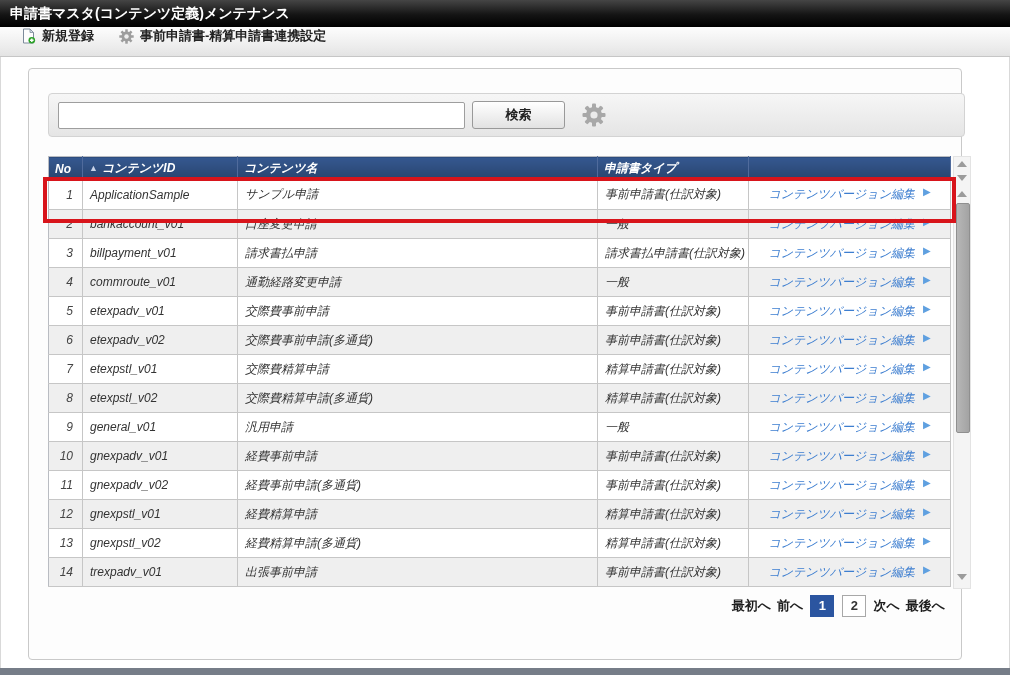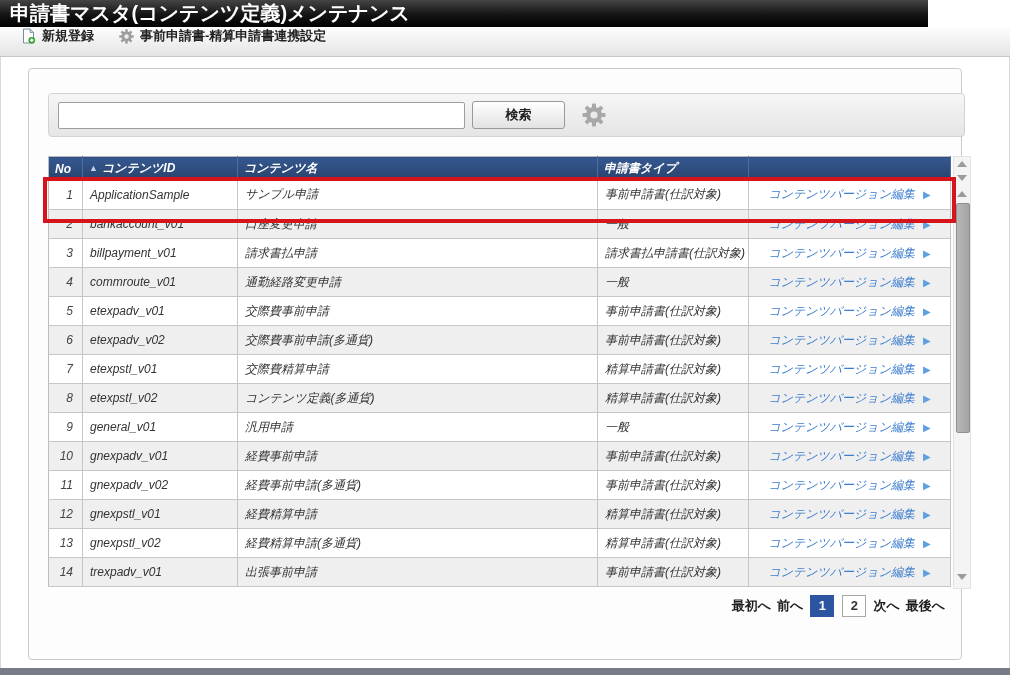--- a/index.html
+++ b/index.html
@@ -2,23 +2,23 @@
 <html><head>
 <meta charset="utf-8">
 <style>
   html,body{margin:0;padding:0;}
   body{
     width:1010px;height:675px;position:relative;background:#fff;
     font-family:"Liberation Sans","DejaVu Sans",sans-serif;overflow:hidden;
   }
   
   #titlebar{
-    position:absolute;left:0;top:0;width:928px;height:27px;box-sizing:border-box;
+    position:absolute;left:0;top:0;width:1010px;height:27px;box-sizing:border-box;
     background:linear-gradient(#454545,#141414 55%,#000);
-    color:#fff;font-size:20px;font-weight:bold;line-height:27px;padding-left:10px;
+    color:#fff;font-size:14px;font-weight:bold;line-height:27px;padding-left:10px;
   }
   
   #toolbar{
     position:absolute;left:0;top:27px;width:1010px;height:30px;box-sizing:border-box;
     background:linear-gradient(#fdfdfd,#ececec 70%,#e3e3e3);
     border-bottom:1px solid #c6c6c6;
     display:flex;align-items:flex-start;padding-left:8px;
   }
   .tb-sep{width:1px;background:#bfbfbf;margin:4px 0;box-shadow:1px 0 0 #fff;}
   .tb-btn{
@@ -70,21 +70,21 @@
   tbody td{
     height:29px;box-sizing:border-box;background:#fff;
     border-bottom:1px solid #c6c6c6;border-right:1px solid #c6c6c6;
     padding:0 7px;white-space:nowrap;overflow:hidden;
   }
   tbody tr:nth-child(even) td{background:#efefef;}
   td.c-no{text-align:right;padding-right:9px;color:#444;}
   td.c-act{text-align:center;}
   .edit-link{
     color:#3d7ed0;text-decoration:none;cursor:pointer;
-    display:inline-flex;align-items:center;gap:8px;
+    display:inline-flex;gap:8px;
   }
   .arrow{color:#5fa0e0;font-size:10px;}
   
   #highlight-box{
     display:none;position:absolute;left:-5px;top:21px;width:913px;height:46px;
     box-sizing:border-box;border:4px solid #d8141b;pointer-events:none;z-index:4;
   }
   
   #vscroll{
     position:absolute;left:905px;top:0;width:18px;height:433px;box-sizing:border-box;
@@ -270,21 +270,21 @@
     <td class="c-act">
       <a class="edit-link">
                 <span>コンテンツバージョン編集</span>
                 <span class="arrow">▶</span>
               </a>
     </td>
   </tr>
           <tr>
     <td class="c-no">8</td>
     <td class="c-id">etexpstl_v02</td>
-    <td class="c-name">コンテンツ定義(多通貨)</td>
+    <td class="c-name">交際費精算申請(多通貨)</td>
     <td class="c-type">精算申請書(仕訳対象)</td>
     <td class="c-act">
       <a class="edit-link">
                 <span>コンテンツバージョン編集</span>
                 <span class="arrow">▶</span>
               </a>
     </td>
   </tr>
           <tr>
     <td class="c-no">9</td>

